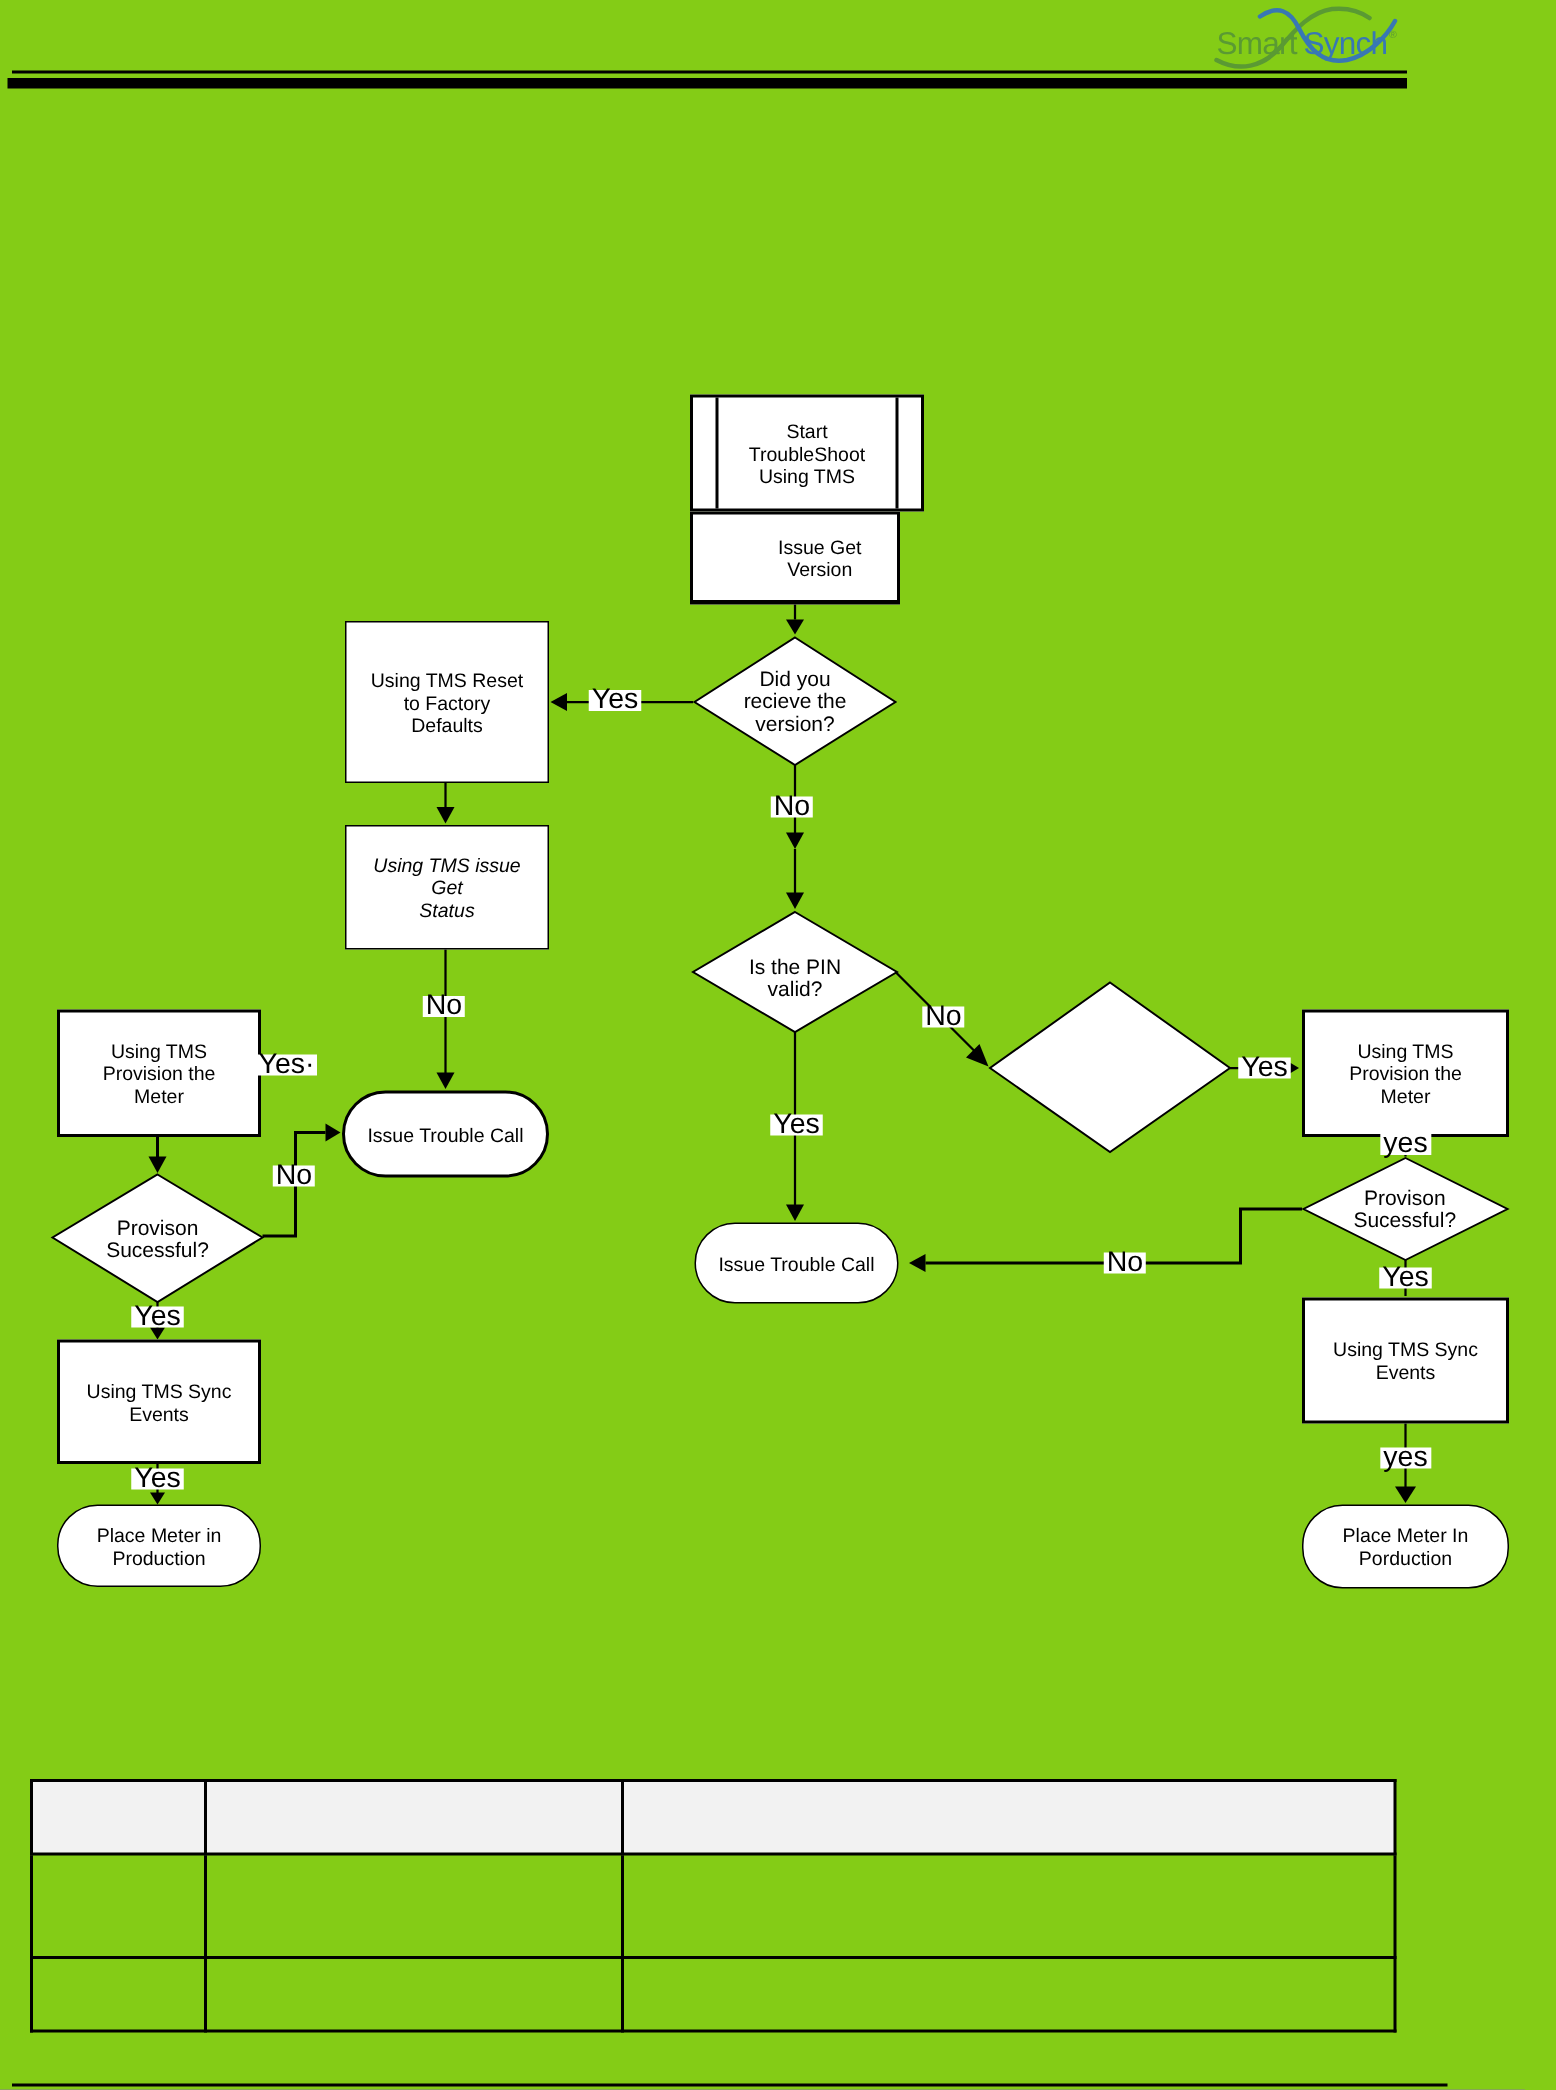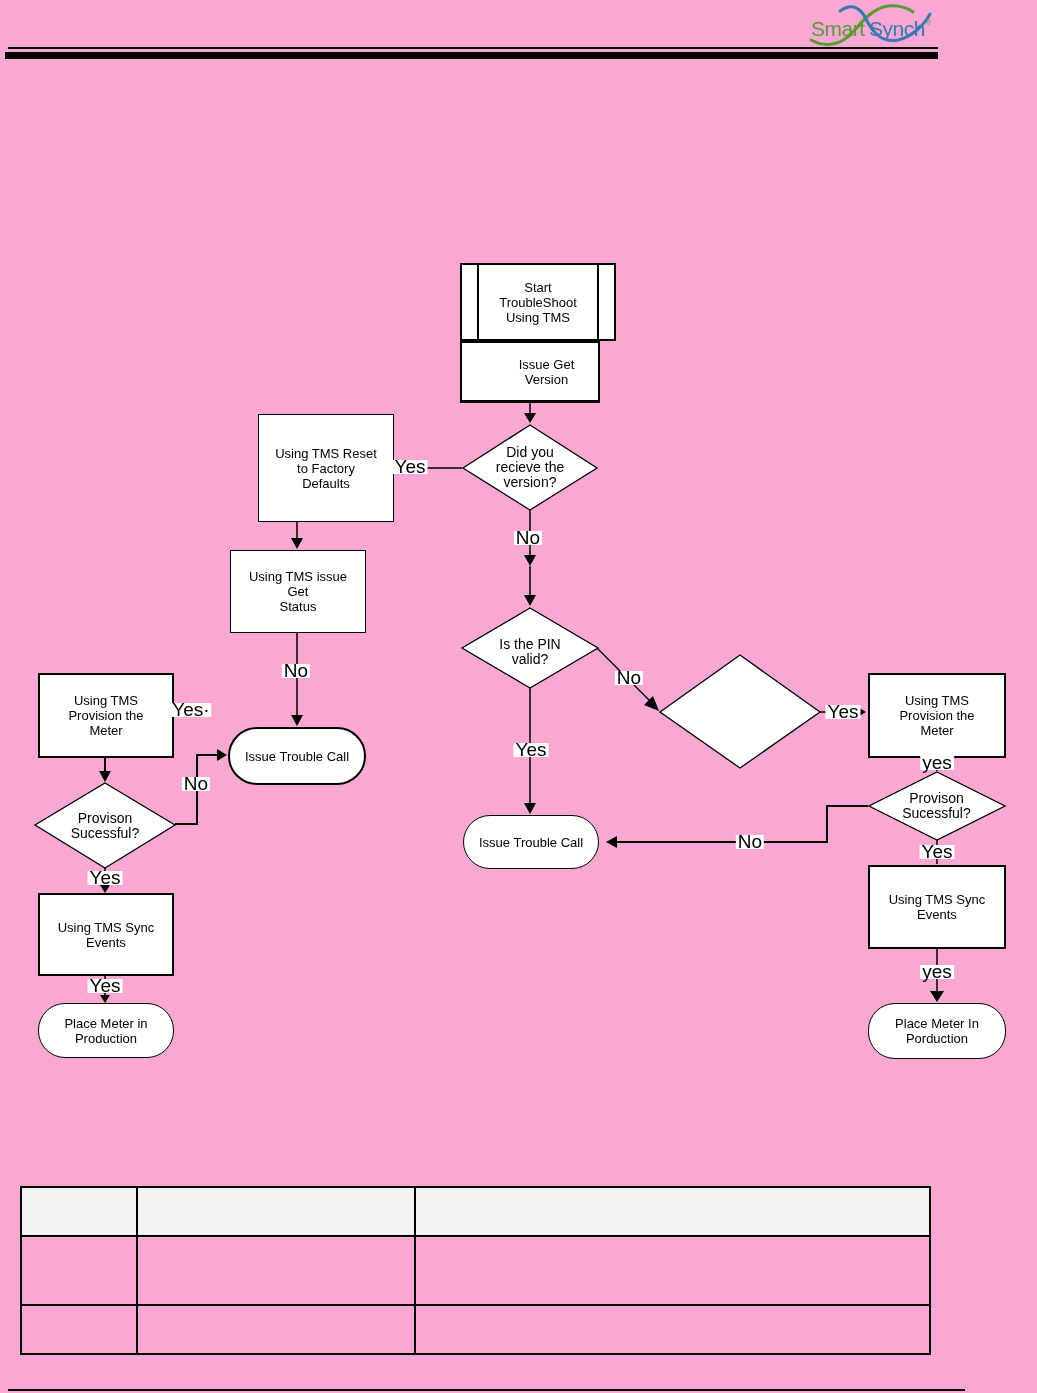--- a/index.html
+++ b/index.html
@@ -1,17 +1,17 @@
 <!DOCTYPE html>
 <html><head>
 <meta charset="utf-8">
 <style>
   html,body{margin:0;padding:0;background:#888;}
   .page{
-    position:relative;width:1037px;height:1393px;background:#f9a8d4;
+    position:relative;width:1037px;height:1393px;background:#84cc16;
     font-family:"Liberation Sans",sans-serif;color:#000;overflow:hidden;
     margin:0 auto;
   }
   *{box-sizing:border-box;}
 
   
   .rule-thin{position:absolute;left:8px;top:47px;width:930px;height:2px;background:#000;}
   .rule-thick{position:absolute;left:5px;top:52px;width:933px;height:7px;background:#000;}
   .footer-rule{position:absolute;left:8px;top:1389px;width:957px;height:2px;background:#000;}
 
@@ -116,27 +116,27 @@
     <span>Start
 TroubleShoot
 Using TMS</span>
   </div>
 
   <div class="node box-bold" style="left:460px;top:341px;width:140px;height:62px;border-bottom-width:3px;padding-left:33px;">
     <span>Issue Get
 Version</span>
   </div>
 
-  <div class="node box" style="left:230px;top:414px;width:136px;height:108px;margin-left:28px;">
+  <div class="node box" style="left:230px;top:414px;width:136px;height:108px;">
     <span>Using TMS Reset
 to Factory
 Defaults</span>
   </div>
 
-  <div class="node box" style="left:230px;top:550px;width:136px;height:83px;">
+  <div class="node box" style="left:230px;top:550px;width:136px;height:83px;font-style:italic;">
     <span>Using TMS issue
 Get
 Status</span>
   </div>
 
   <div class="node terminator" style="left:228px;top:727px;width:138px;height:58px;">
     <span>Issue Trouble Call</span>
   </div>
 
   <div class="node box-bold" style="left:38px;top:673px;width:136px;height:85px;">

